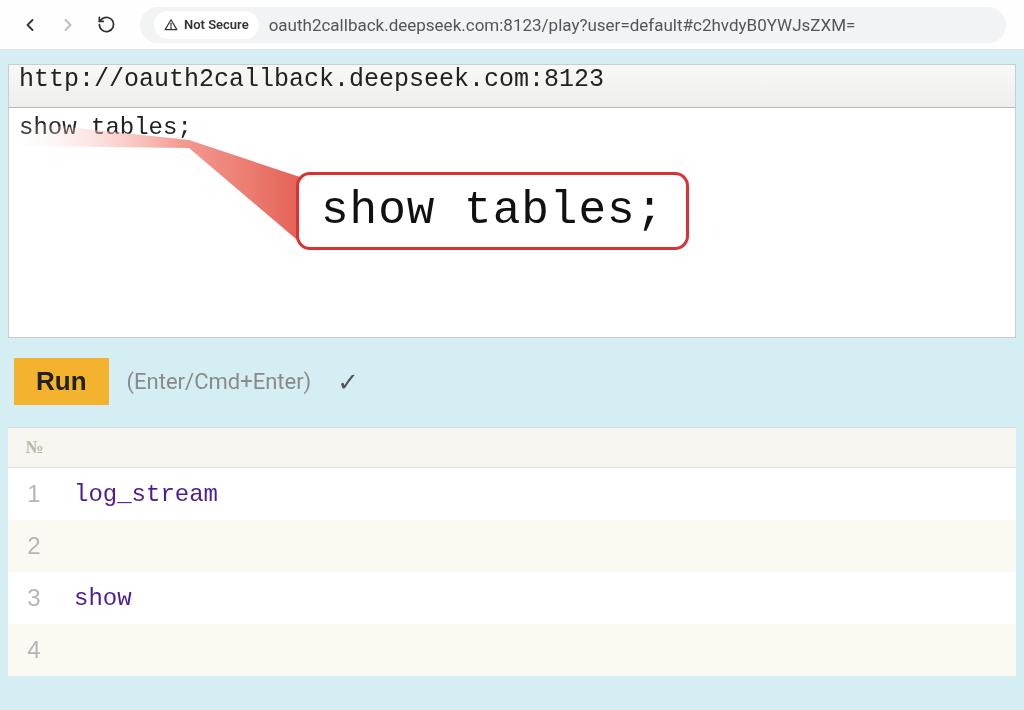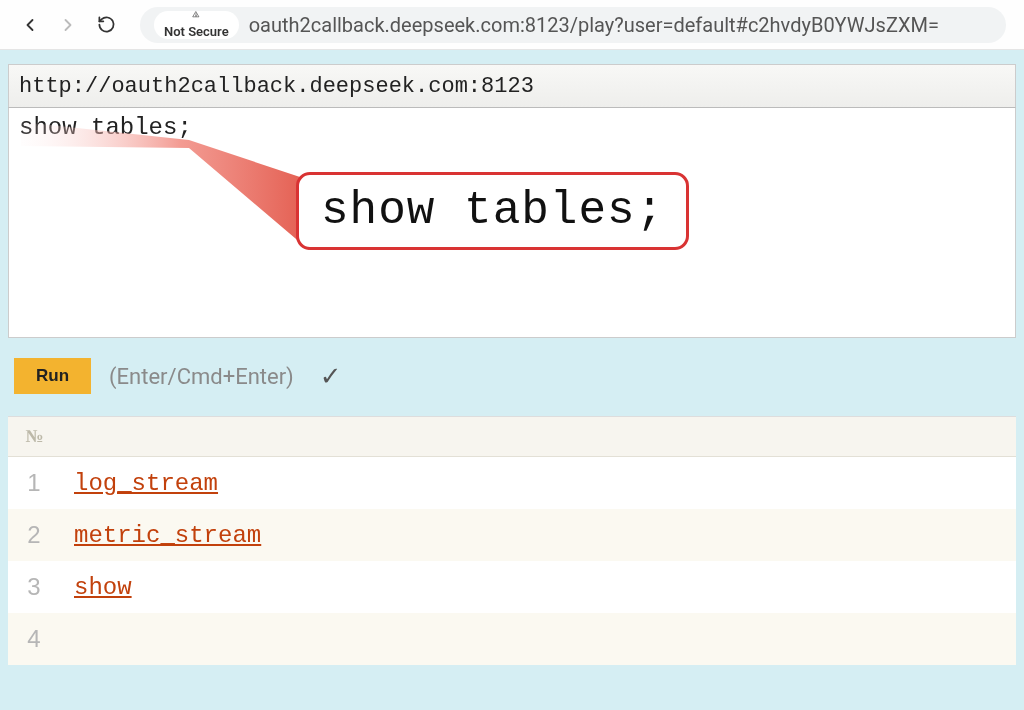--- a/index.html
+++ b/index.html
@@ -47,48 +47,47 @@
       display: flex;
       align-items: center;
       gap: 6px;
       background: #fff;
       border-radius: 14px;
       height: 28px;
       padding: 0 10px;
       font-size: 13px;
       font-weight: 600;
       color: #333;
-      flex-direction: column;
     }
     .secure-badge svg { width: 14px; height: 14px; }
     .url-text {
-      font-size: 20px;
+      font-size: 17px;
       color: #555;
       white-space: nowrap;
       overflow: hidden;
     }
     
     
     .page {
       background: #d5eef3;
       height: calc(100% - 50px);
       padding: 14px 8px 0 8px;
     }
     
     
     .server-bar {
       height: 44px;
       background: linear-gradient(#f8f8f6, #eeeeec);
       border: 1px solid #ccc;
       border-bottom: 1px solid #bbb;
       display: flex;
-      align-items: center;
+      align-items: flex-start;
       padding: 0 10px;
       font-family: "SFMono-Regular", Consolas, "Courier New", monospace;
-      font-size: 22px;
+      font-size: 25px;
       color: #222;
     }
     
     
     .editor {
       position: relative;
       background: #fff;
       border: 1px solid #ccc;
       border-top: none;
       height: 230px;
@@ -129,21 +128,21 @@
     .run-row {
       display: flex;
       align-items: center;
       gap: 18px;
       padding: 20px 6px 22px 6px;
     }
     .run-btn {
       background: #f3b32f;
       color: #222;
       font-weight: 700;
-      font-size: 17px;
+      font-size: 26px;
       border: none;
       padding: 8px 22px;
       cursor: pointer;
     }
     .hint {
       color: #8a8a8a;
       font-size: 22px;
     }
     .check {
       color: #555;
@@ -183,22 +182,21 @@
     .row:nth-child(even) { background: #ffffff; }
     .row-num {
       width: 52px;
       text-align: center;
       color: #b6b6b6;
       font-family: -apple-system, sans-serif;
       font-size: 24px;
     }
     .row-val {
       padding-left: 14px;
-      color: #c2410c;
-      text-decoration: underline;
+      color: #4c1d95;
     }
   </style>
 </head>
 <body>
 
 <div class="browser-bar">
   <div class="nav-btn">
     <svg viewBox="0 0 24 24" width="20" height="20" fill="none" stroke="#333" stroke-width="2.2" stroke-linecap="round" stroke-linejoin="round">
         <polyline points="15 18 9 12 15 6"></polyline>
       </svg>
@@ -261,21 +259,20 @@
   <div class="results">
     <div class="results-header">
       <div class="col-num-h">№</div>
     </div>
     <div class="row">
       <div class="row-num">1</div>
       <div class="row-val">log_stream</div>
     </div>
     <div class="row">
       <div class="row-num">2</div>
-      <div class="row-val">metric_stream</div>
     </div>
     <div class="row">
       <div class="row-num">3</div>
       <div class="row-val">show</div>
     </div>
     <div class="row">
       <div class="row-num">4</div>
     </div>
   </div>
 

